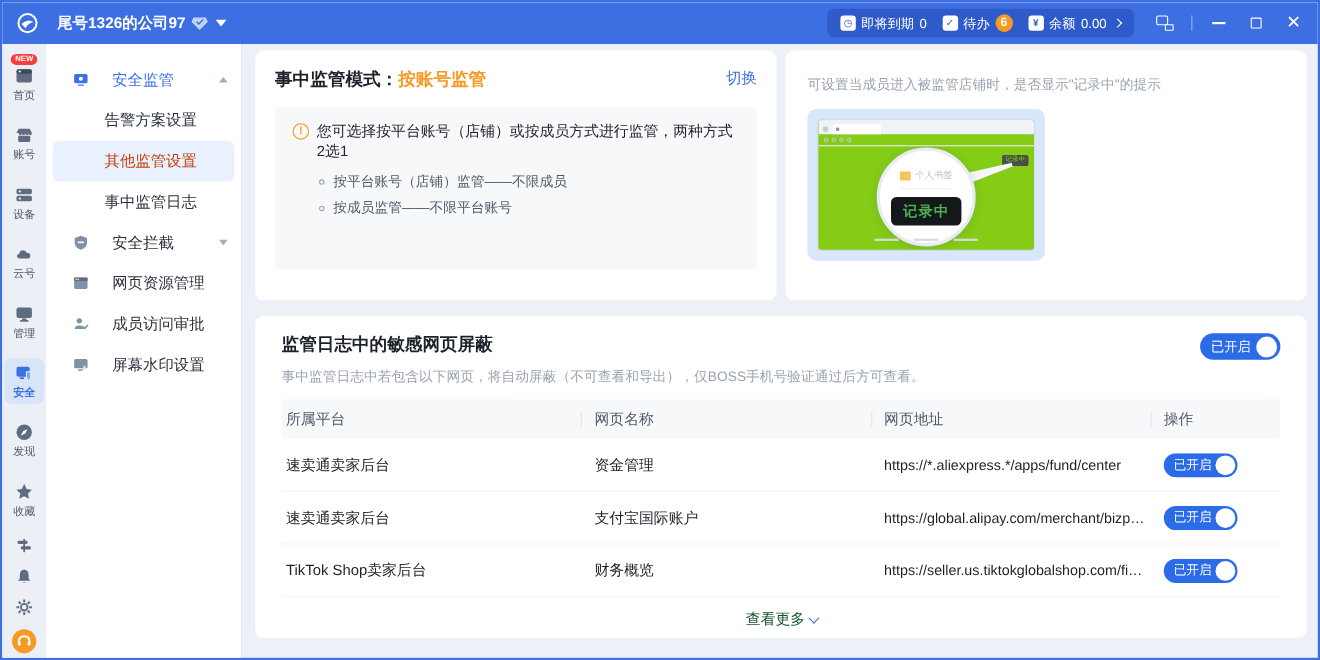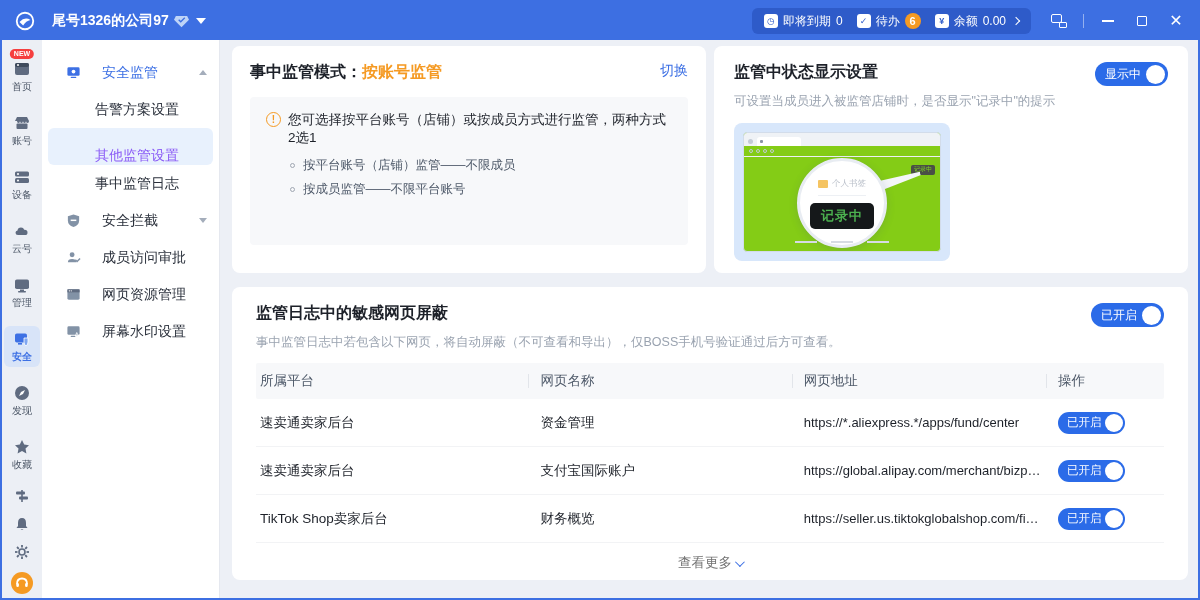--- a/index.html
+++ b/index.html
@@ -45,21 +45,21 @@
 
   
   .menu { width:178px; background:#fff; border-right:1px solid #E5E8EF; padding-top:14px; flex-shrink:0; font-size:14px; color:#2B313C; }
   .menu-group, .menu-item { height:37px; display:flex; align-items:center; padding:0 12px 0 24px; gap:21px; cursor:pointer; }
   .menu-group svg, .menu-item svg { width:15px; height:15px; flex-shrink:0; }
   .menu-group.blue { color:#3D70E4; }
   .menu-caret { margin-left:auto; width:0; height:0; border-left:4.5px solid transparent; border-right:4.5px solid transparent; }
   .caret-up { border-bottom:5.5px solid #A4ADBB; }
   .caret-dn { border-top:5.5px solid #A4ADBB; }
   .menu-child { height:37px; display:flex; align-items:center; padding-left:47px; cursor:pointer; margin:0 6px; border-radius:6px; }
-  .menu-child.active { background:#E8F1FD; color:#8b5cf6;align-items:flex-end; }
+  .menu-child.active { background:#E8F1FD; color:#c2410c; }
 
   
   .main { flex:1; padding:6px 10px 17px 12px; min-width:0; }
   .cards-row { display:flex; gap:8px; }
   .card { background:#fff; border-radius:8px; }
   .card1 { width:474px; height:227px; padding:16px 18px; }
   .card2 { flex:1; height:227px; padding:16px 20px; }
   .card-head { display:flex; align-items:flex-start; justify-content:space-between; }
   .card-title { font-size:16px; font-weight:bold; color:#1D2129; }
   .orange { color:#F59A23; }
@@ -100,21 +100,21 @@
   .t-head { display:grid; grid-template-columns:30% 29% 28% 13%; background:#F7F8FA; height:36px; align-items:center; font-size:13.5px; color:#4E5969; border-radius:2px; }
   .t-head > div { padding:0 4px; position:relative; }
   .t-head > div + div::before { content:""; position:absolute; left:0; top:50%; transform:translateY(-50%); width:1px; height:14px; background:#E2E5EA; }
   .t-head > div + div { padding-left:12px; }
   .t-row { display:grid; grid-template-columns:30% 29% 28% 13%; height:48px; align-items:center; font-size:13.5px; color:#1D2129; border-bottom:1px solid #F2F3F5; }
   .t-row > div { padding:0 4px; overflow:hidden; white-space:nowrap; text-overflow:ellipsis; }
   .t-row > div:nth-child(n+2) { padding-left:12px; }
   .t-url { font-size:13px; }
   .toggle.sm { height:22px; font-size:11.5px; padding:0 2px 0 9px; gap:4px; width:fit-content; }
   .toggle.sm .knob { width:18px; height:18px; }
-  .t-more { height:40px; display:flex; align-items:center; justify-content:center; gap:3px; color:#737373; font-size:13.5px; cursor:pointer; }
+  .t-more { height:40px; display:flex; align-items:center; justify-content:center; gap:3px; color:#14532d; font-size:13.5px; cursor:pointer; }
   .chev-dn-b { width:7px; height:7px; border-right:1.6px solid #3D70E4; border-bottom:1.6px solid #3D70E4; transform:rotate(45deg) translateY(-2px); display:inline-block; }
 </style>
 </head>
 <body>
 
 <div class="window">
 
   <div class="titlebar">
     <span class="logo">
       <svg viewBox="0 0 24 24" fill="none">
@@ -294,34 +294,34 @@
         <svg viewBox="0 0 16 16">
             <path d="M8 1.5 L14 3.5 L14 8 Q14 13 8 15 Q2 13 2 8 L2 3.5 Z" fill="#8292A6"></path>
             <rect x="5" y="7" width="6" height="1.6" fill="#fff"></rect>
           </svg>
         <span>安全拦截</span>
         <span class="menu-caret caret-dn"></span>
       </div>
 
       <div class="menu-item">
         <svg viewBox="0 0 16 16">
-            <circle cx="6.5" cy="5" r="2.6" fill="#8292A6"></circle>
-            <path d="M2 13 Q2 9.5 6.5 9.5 Q11 9.5 11 13 Z" fill="#8292A6"></path>
-            <path d="M10 10.5 l1.8 1.8 L15 9" stroke="#8292A6" stroke-width="1.6" fill="none"></path>
-          </svg>
-        <span>成员访问审批</span>
-      </div>
-      <div class="menu-item">
-        <svg viewBox="0 0 16 16">
             <rect x="1.5" y="2.5" width="13" height="11" rx="1.5" fill="#8292A6"></rect>
             <rect x="1.5" y="2.5" width="13" height="3.2" fill="#5F6B80"></rect>
             <circle cx="3.6" cy="4.1" r="0.7" fill="#fff"></circle>
             <circle cx="5.6" cy="4.1" r="0.7" fill="#fff"></circle>
           </svg>
         <span>网页资源管理</span>
+      </div>
+      <div class="menu-item">
+        <svg viewBox="0 0 16 16">
+            <circle cx="6.5" cy="5" r="2.6" fill="#8292A6"></circle>
+            <path d="M2 13 Q2 9.5 6.5 9.5 Q11 9.5 11 13 Z" fill="#8292A6"></path>
+            <path d="M10 10.5 l1.8 1.8 L15 9" stroke="#8292A6" stroke-width="1.6" fill="none"></path>
+          </svg>
+        <span>成员访问审批</span>
       </div>
       <div class="menu-item">
         <svg viewBox="0 0 16 16">
             <rect x="1.5" y="2.5" width="13" height="9" rx="1.5" fill="#8292A6"></rect>
             <path d="M11.5 9 Q13.5 11.5 11.5 13 Q9.5 11.5 11.5 9 Z" fill="#B9C4D2" stroke="#fff" stroke-width="0.7"></path>
             <rect x="5" y="12.5" width="5" height="1.4" rx="0.7" fill="#8292A6"></rect>
           </svg>
         <span>屏幕水印设置</span>
       </div>
     </div>
@@ -348,27 +348,20 @@
               </div>
               <div class="bullet">
                 <span class="dot-o"></span>
                 <span>按成员监管——不限平台账号</span>
               </div>
             </div>
           </div>
         </div>
 
         <div class="card card2">
-          <div class="card-head">
-            <div class="card-title">监管中状态显示设置</div>
-            <div class="toggle">
-              <span>显示中</span>
-              <span class="knob"></span>
-            </div>
-          </div>
           <div class="card-desc">可设置当成员进入被监管店铺时，是否显示"记录中"的提示</div>
 
           <div class="mock">
             <div class="mock-win">
               <div class="mock-tabbar">
                 <span class="mock-dot"></span>
                 <span class="mock-tab">
                     <span class="td"></span>
                   </span>
               </div>

